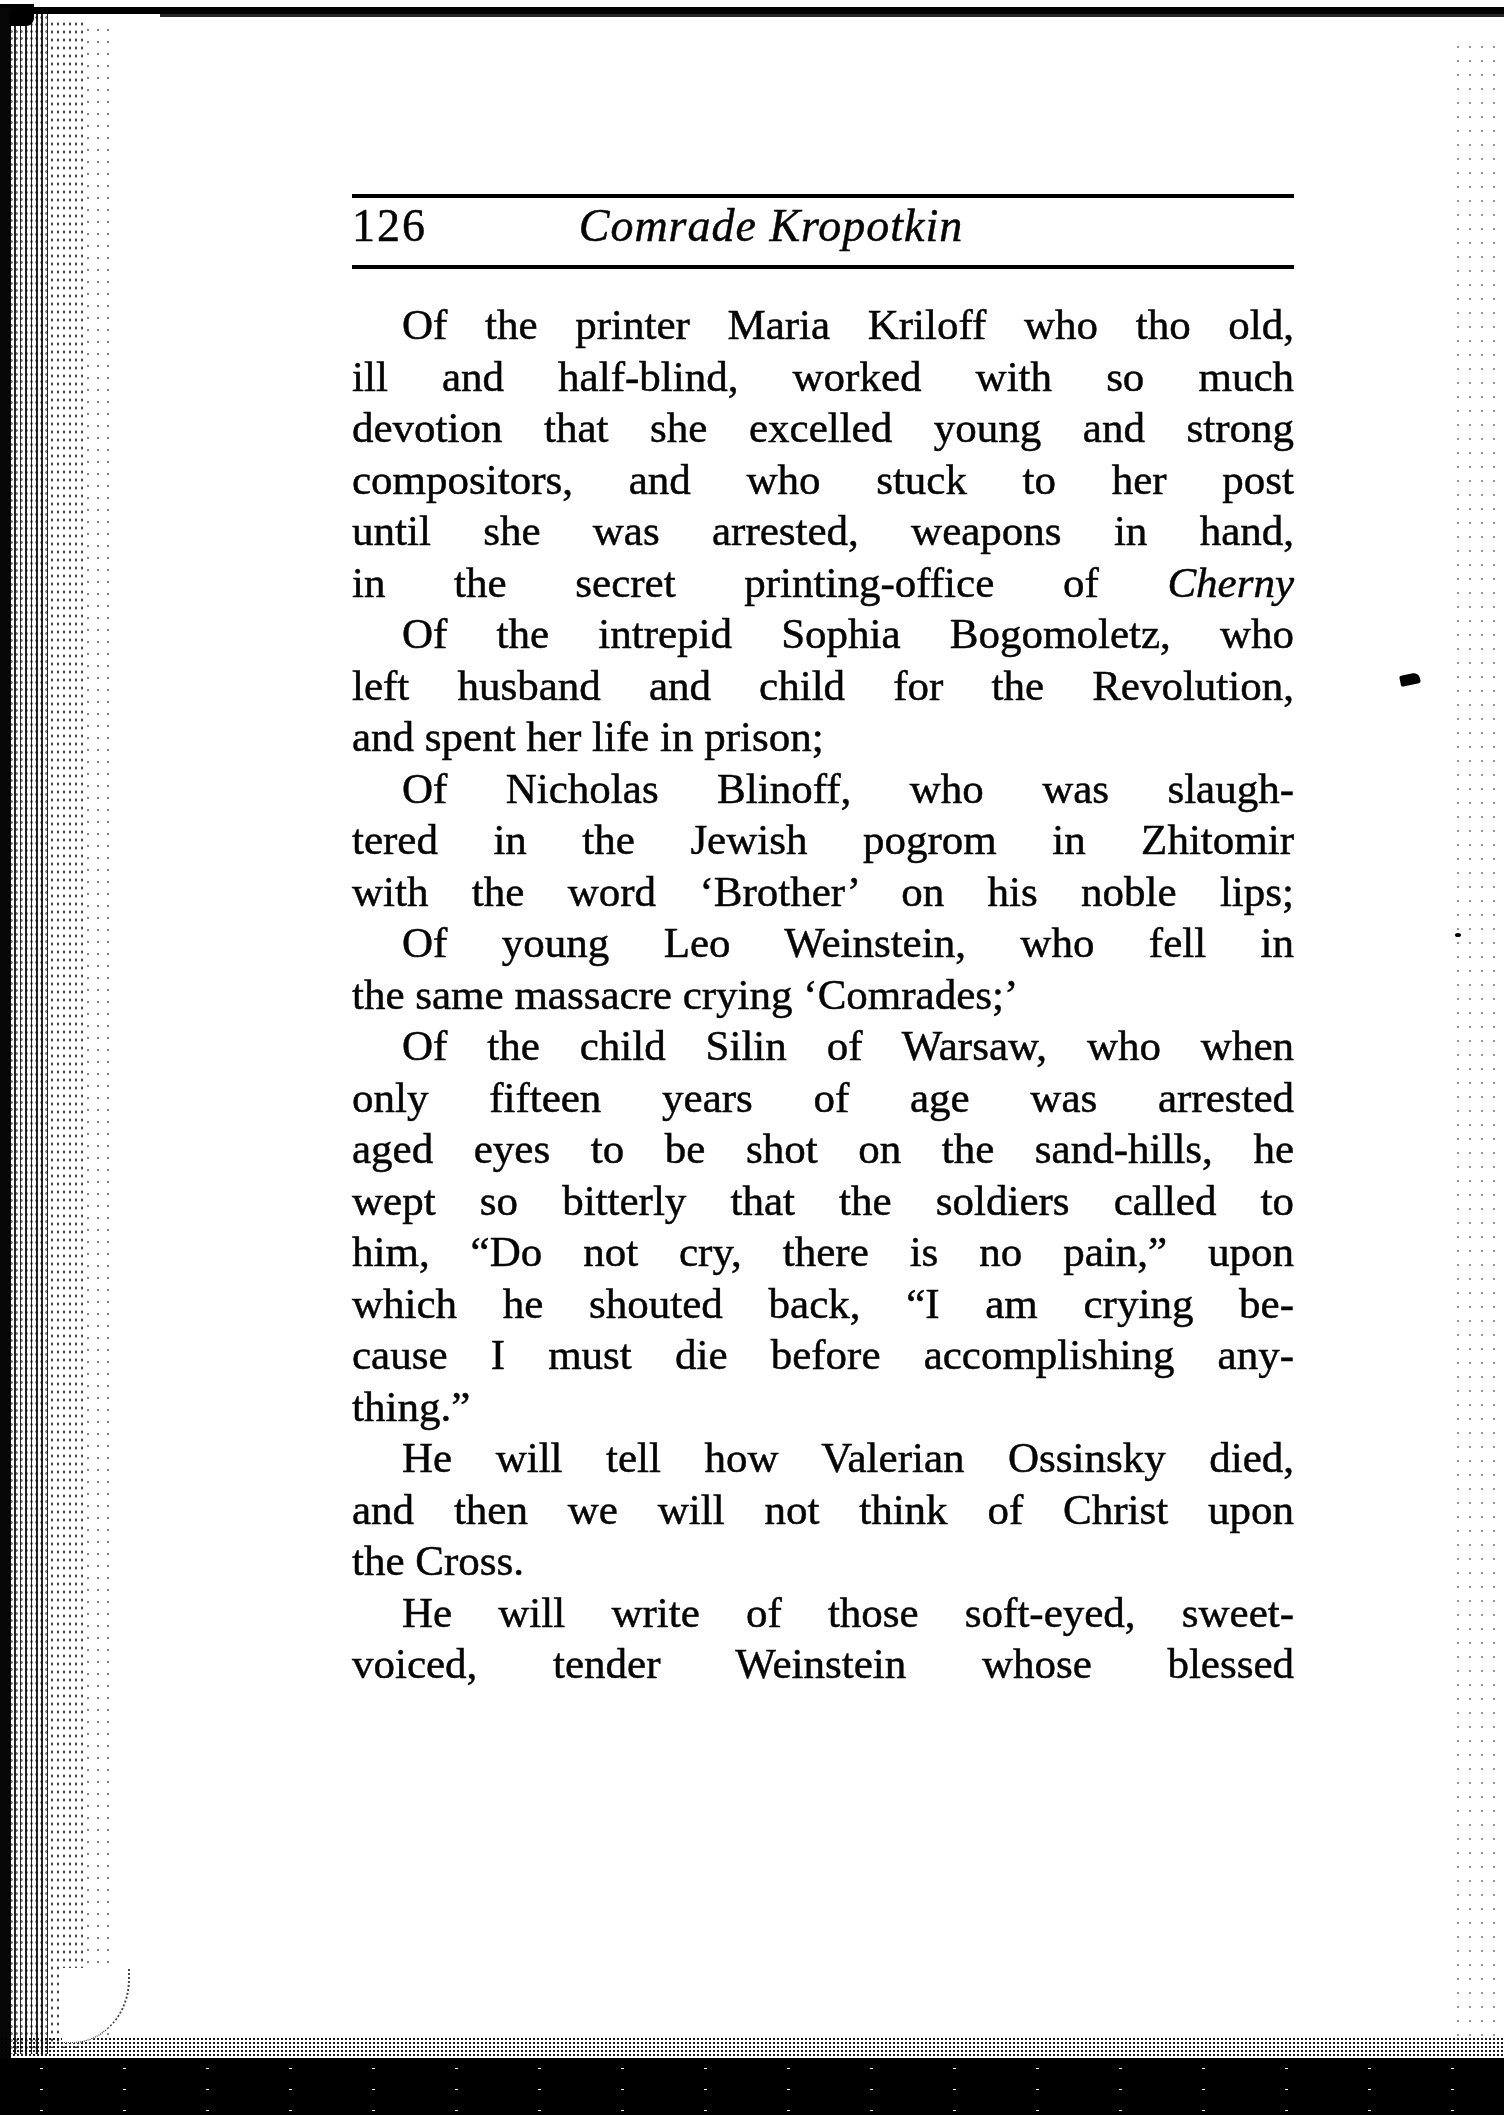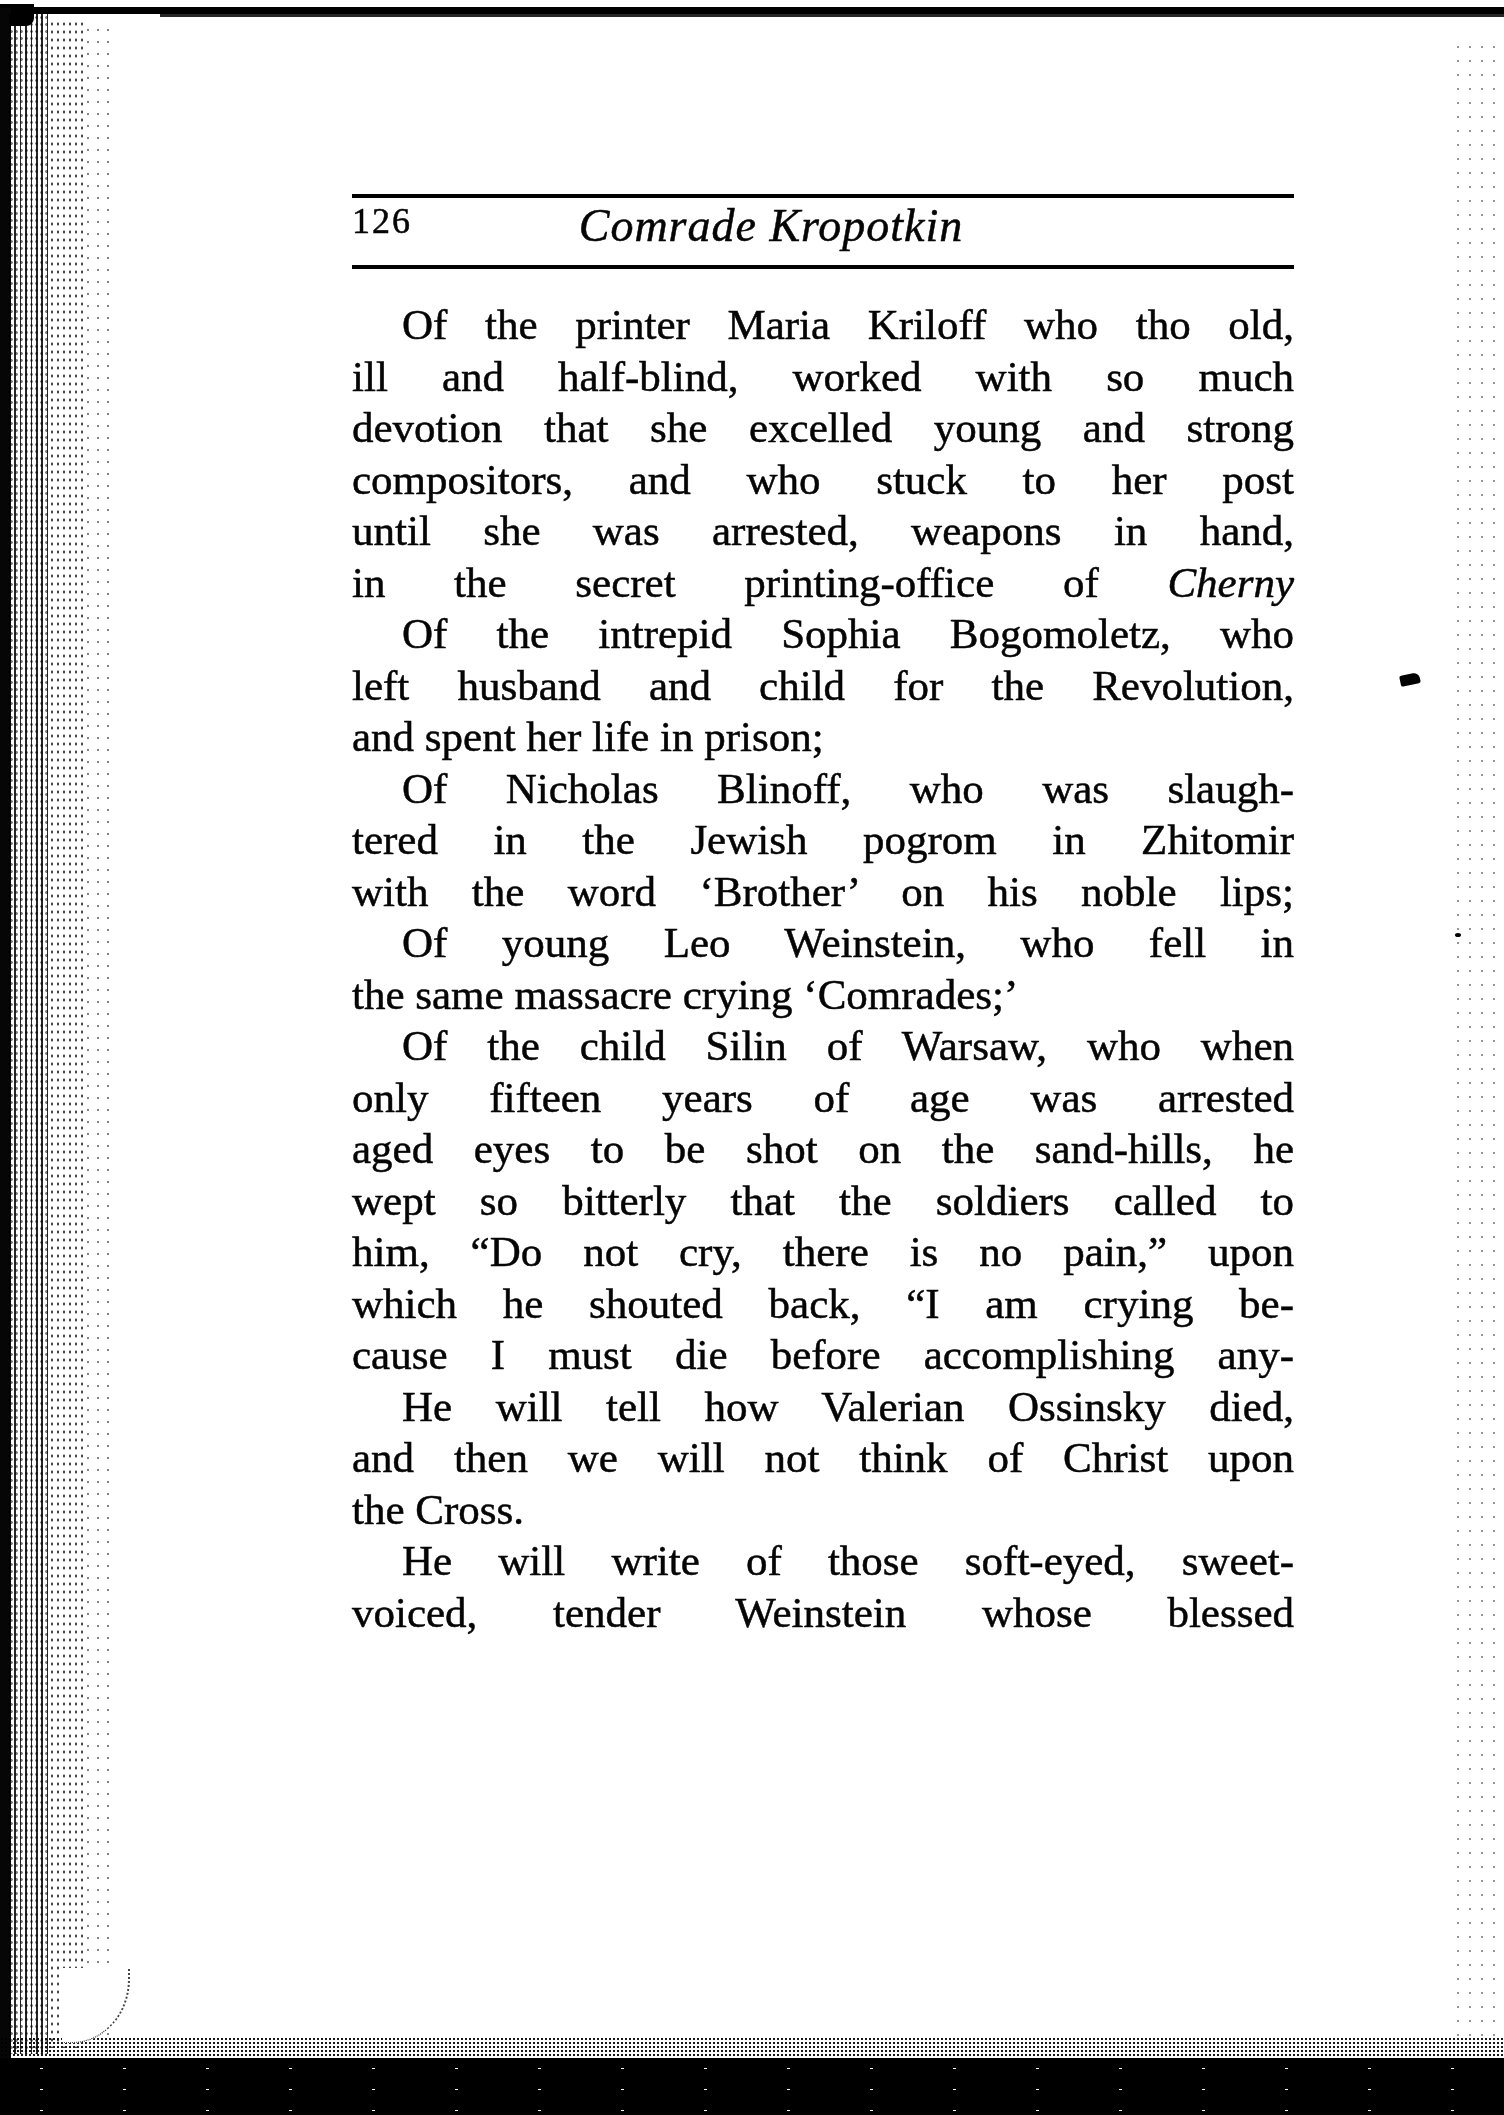--- a/index.html
+++ b/index.html
@@ -39,21 +39,21 @@
     background-size:83px 21px;}
   .page-curl{position:absolute;left:62px;top:1968px;width:66px;height:74px;background:#fff;
     border-right:2px dotted #444;border-bottom:1px dotted #444;border-radius:0 0 85% 0;z-index:3;}
   .stray-mark{position:absolute;left:1400px;top:674px;width:20px;height:11px;background:#000;
     border-radius:2px 6px 2px 2px;transform:rotate(-12deg);}
   .stray-dot{position:absolute;left:1455px;top:933px;width:6px;height:4px;background:#000;border-radius:50%;}
   
   .rule{position:absolute;left:352px;width:942px;height:4px;background:#000;}
   .rule-top{top:194px;}
   .rule-bottom{top:265px;}
-  .pageno{position:absolute;left:352px;top:203px;font-size:36px;line-height:1;letter-spacing:2px;}
+  .pageno{position:absolute;left:352px;top:203px;font-size:46px;line-height:1;letter-spacing:2px;}
   .running-title{position:absolute;left:352px;top:203px;width:942px;text-align:center;
     font-size:46px;line-height:1;font-style:italic;transform:translateX(-52px);letter-spacing:1px;}
   .body{position:absolute;left:352px;top:299px;width:942px;font-size:43px;}
   .bodyline{line-height:51.5px;white-space:nowrap;text-align:left;}
   .bodyline.just{white-space:normal;text-align:justify;text-align-last:justify;}
   .bodyline.indent{text-indent:50px;}
   .ital{font-style:italic;}
 </style>
 </head>
 <body>
@@ -94,20 +94,21 @@
       <div class="bodyline just"><span>with the word ‘Brother’ on his noble lips;</span></div>
       <div class="bodyline just indent"><span>Of young Leo Weinstein, who fell in</span></div>
       <div class="bodyline"><span>the same massacre crying ‘Comrades;’</span></div>
       <div class="bodyline just indent"><span>Of the child Silin of Warsaw, who when</span></div>
       <div class="bodyline just"><span>only fifteen years of age was arrested</span></div>
       <div class="bodyline just"><span>aged eyes to be shot on the sand-hills, he</span></div>
       <div class="bodyline just"><span>wept so bitterly that the soldiers called to</span></div>
       <div class="bodyline just"><span>him, “Do not cry, there is no pain,” upon</span></div>
       <div class="bodyline just"><span>which he shouted back, “I am crying be-</span></div>
       <div class="bodyline just"><span>cause I must die before accomplishing any-</span></div>
+      <div class="bodyline"><span>thing.”</span></div>
       <div class="bodyline just indent"><span>He will tell how Valerian Ossinsky died,</span></div>
       <div class="bodyline just"><span>and then we will not think of Christ upon</span></div>
       <div class="bodyline"><span>the Cross.</span></div>
       <div class="bodyline just indent"><span>He will write of those soft-eyed, sweet-</span></div>
       <div class="bodyline just"><span>voiced, tender Weinstein whose blessed</span></div>
     </div>
 
 </div>
 
 </body></html>

